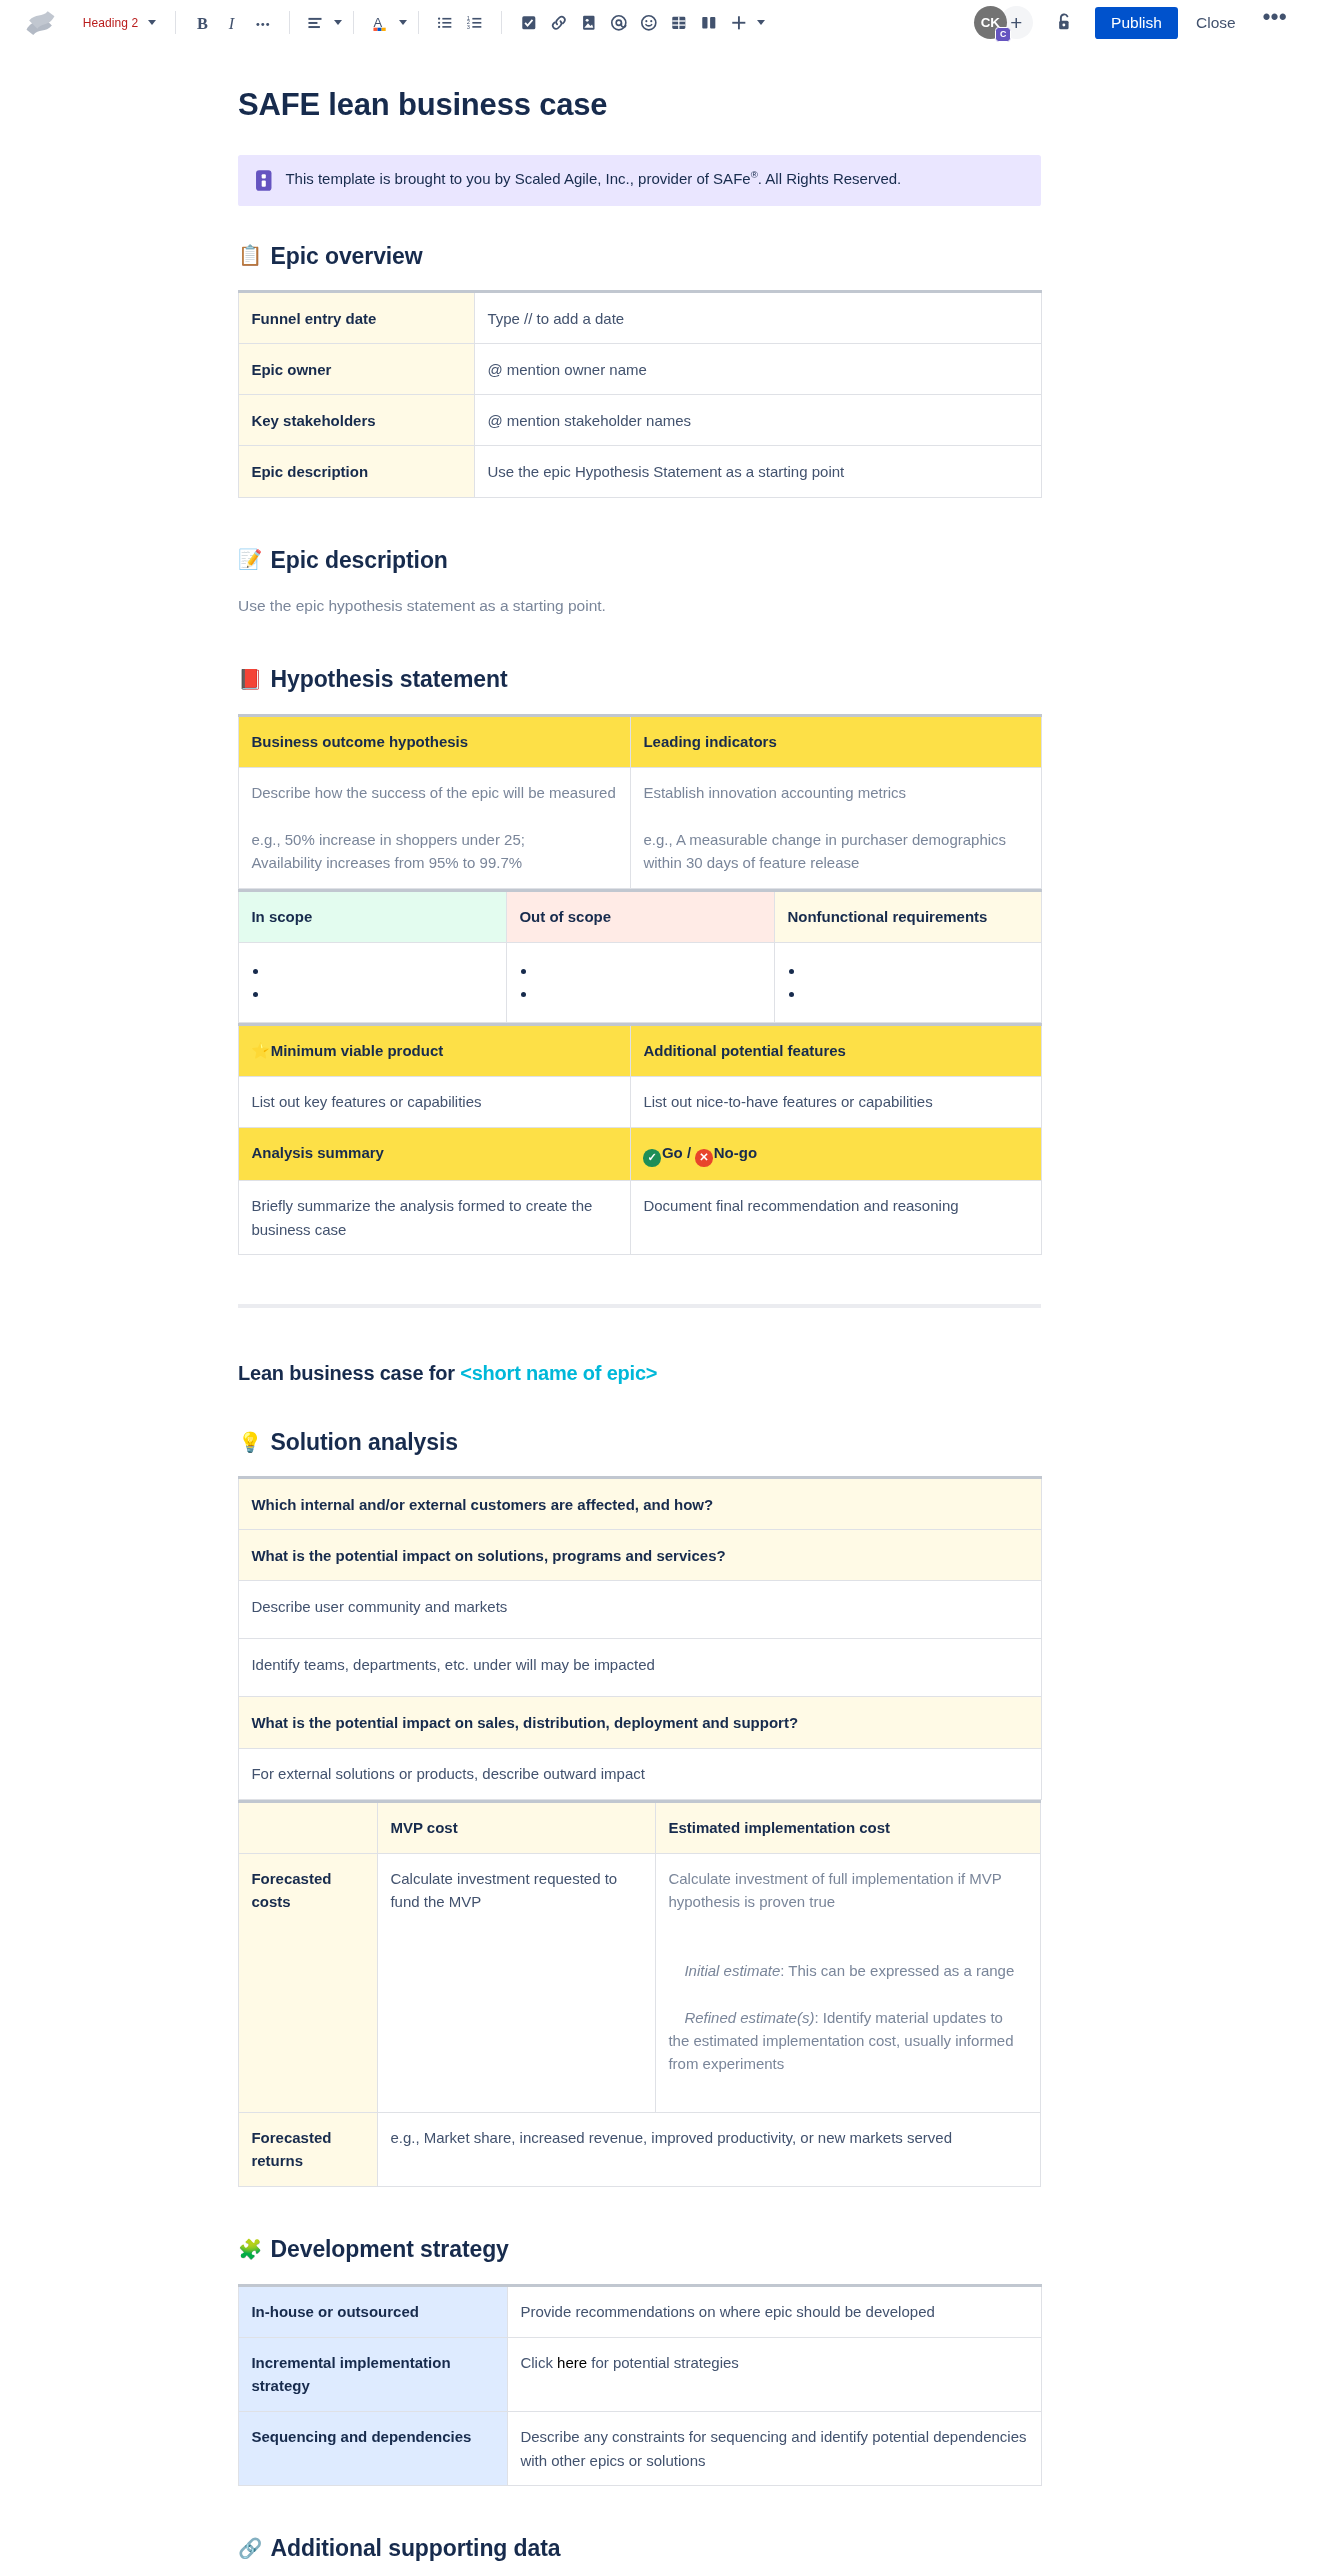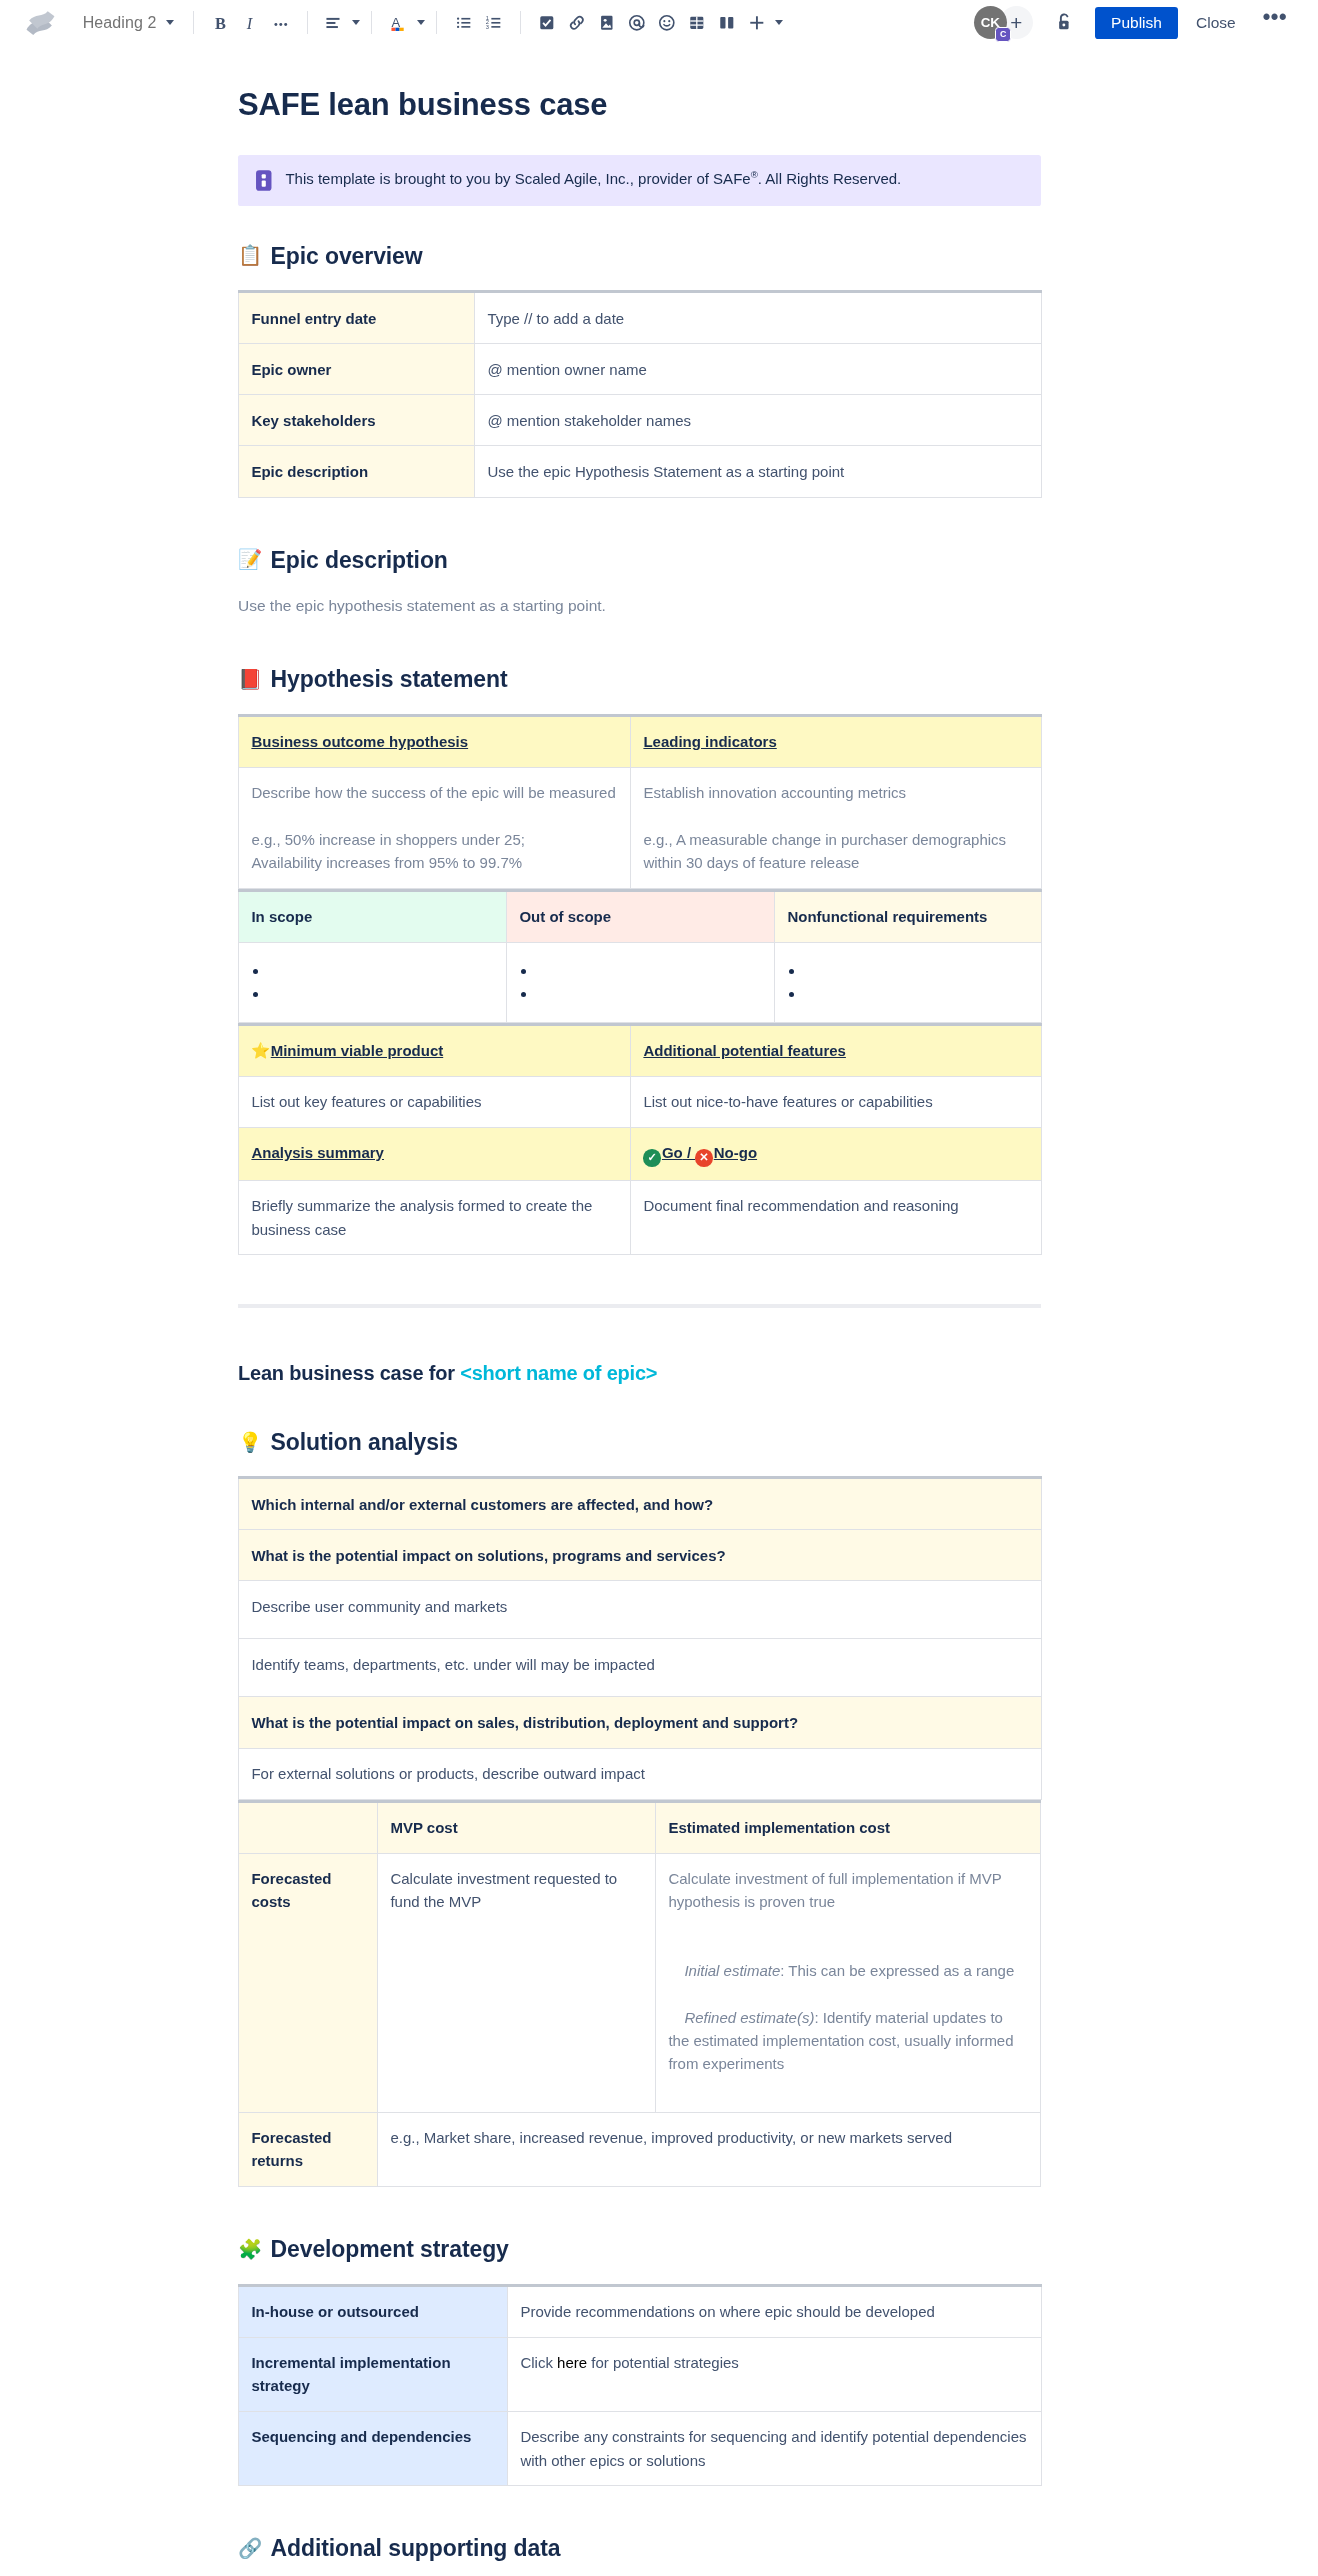--- a/index.html
+++ b/index.html
@@ -30,21 +30,21 @@
     width:1px;height:23px;background:#DFE1E6;margin:0 11.3px;flex:0 0 auto;
   }
   .tb-btn{
     display:flex;align-items:center;justify-content:center;
     height:29px;min-width:29px;border-radius:3.1px;
     color:#42526E;cursor:pointer;padding:0 5.2px;
   }
   .tb-style{
     display:flex;align-items:center;gap:9.3px;padding:0 8.2px;height:29px;border-radius:3.1px;cursor:pointer;
   }
-  .tb-style .lbl{ font-size:16px;color:#737373; letter-spacing:0.1px;}
+  .tb-style .lbl{ font-size:12px;color:#b91c1c; letter-spacing:0.1px;}
   .chev{ width:0;height:0;border-left:4.6px solid transparent;border-right:4.6px solid transparent;border-top:5.7px solid #42526E;}
   .tb-icon{ width:19.6px;height:19.6px;display:block;}
   .tb-right{ margin-left:auto; display:flex; align-items:center; gap:5.2px;}
   .avatar-group{ display:flex; align-items:center; position:relative; margin-right:11.3px;}
   .avatar{
     width:33px;height:33px;border-radius:50%;
     background:#737373;color:#fff;font-size:13.4px;font-weight:bold;
     display:flex;align-items:center;justify-content:center;
     position:relative;z-index:2;
   }
@@ -114,21 +114,21 @@
     padding:13.4px 12.4px;
     vertical-align:top;
     font-size:15px;
     line-height:1.55;
     color:#42526E;
     font-weight:normal;
     text-align:left;
   }
   table.ct th{ font-weight:bold; color:#172B4D; }
   .hdr-yellow{ background:#FFFAE6; }
-  .hdr-grey{ background:#fef9c3;text-decoration:underline; }
+  .hdr-grey{ background:#fde047; }
   .hdr-blue{ background:#DEEBFF; }
   .hdr-green{ background:#E3FCEF; }
   .hdr-red{ background:#FFEBE6; }
   .muted{ color:#7A869A; }
   .link{ color:#000000; }
   .ital{ font-style:italic;margin-left:16px; }
   .spacer-p{ height:23px; }
   ul.bul{ margin:3.1px 0 3.1px 0; padding-left:17.5px;}
   ul.bul li{ height:23px; list-style:disc; color:#172B4D;}
 

